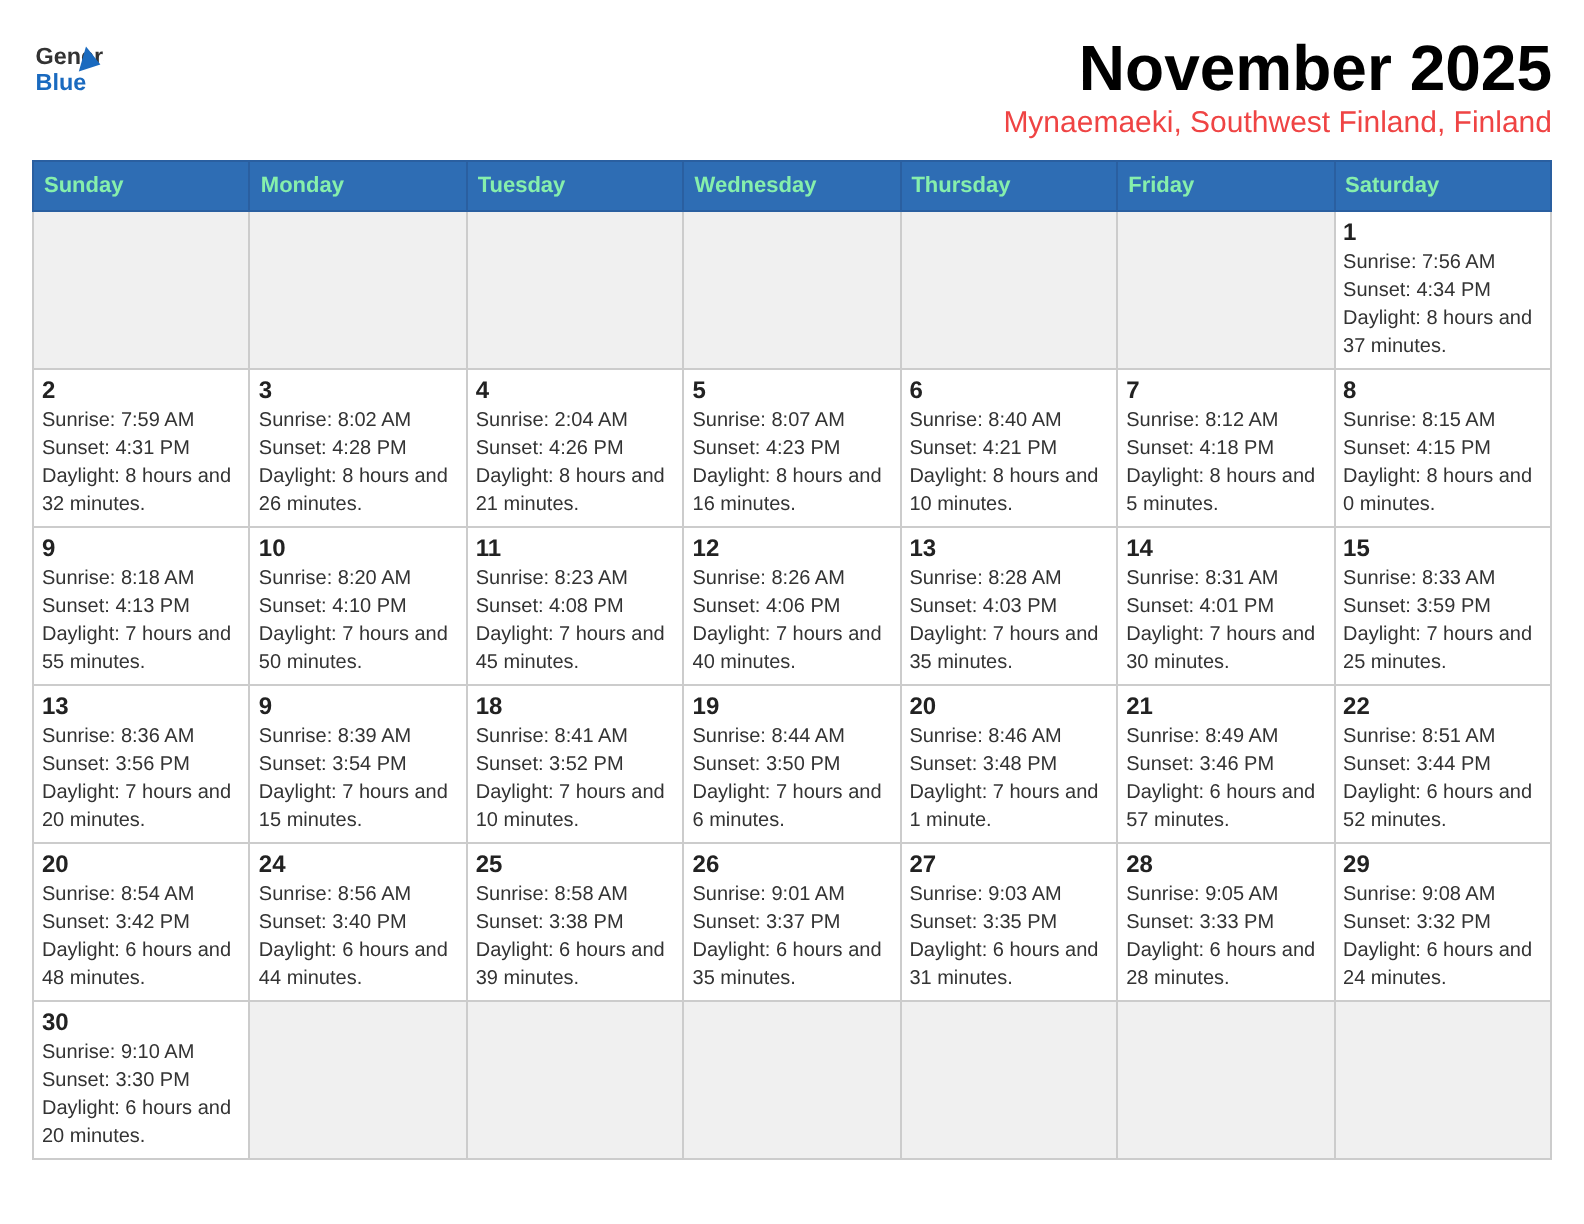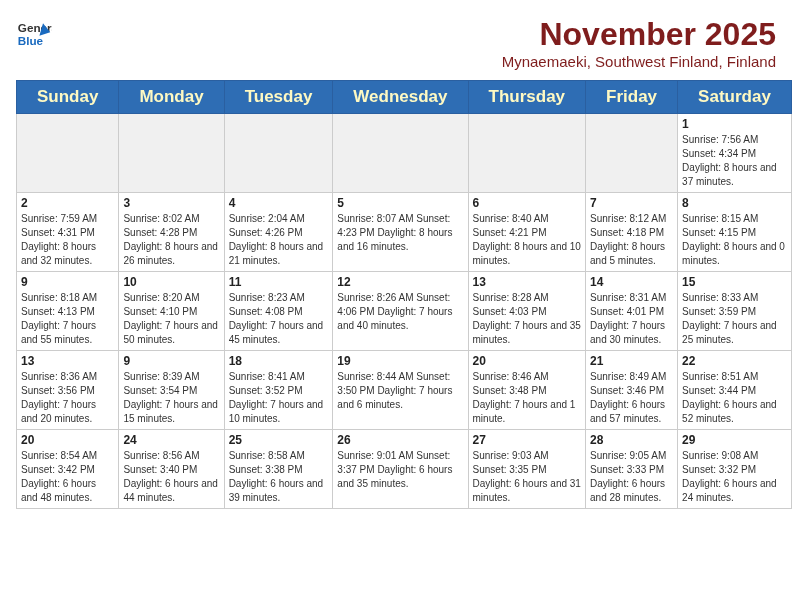--- a/index.html
+++ b/index.html
@@ -24,37 +24,37 @@
     .logo-icon {
       width: 36px;
       height: 36px;
     }
     .title-area {
       text-align: right;
     }
     .month-title {
       font-size: 32px;
       font-weight: bold;
-      color: #7f1d1d;
+      color: #000000;
     }
     .location-title {
       font-size: 15px;
-      color: #7f1d1d;
+      color: #ef4444;
     }
     .calendar {
       width: 100%;
       border-collapse: collapse;
       border: 1px solid #bbb;
     }
     .calendar th {
       background: #2e6db4;
-      color: #fef9c3;
-      font-size: 17px;
+      color: #86efac;
+      font-size: 11px;
       font-weight: bold;
-      padding: 6px 20px;
+      padding: 6px 5px;
       text-align: left;
       border: 1px solid #2a5fa0;
     }
     .calendar td {
       vertical-align: top;
       border: 1px solid #ccc;
       padding: 3px 4px;
       width: calc(100% / 7);
       min-height: 70px;
       font-size: 10.5px;
@@ -295,14 +295,28 @@
 Sunset: 3:33 PM
 Daylight: 6 hours and 28 minutes.</div>
         </td>
         <td>
           <span class="day-number">29</span>
           <div class="day-info">Sunrise: 9:08 AM
 Sunset: 3:32 PM
 Daylight: 6 hours and 24 minutes.</div>
         </td>
       </tr>
+      <tr class="last-row">
+        <td class="has-data">
+          <span class="day-number">30</span>
+          <div class="day-info">Sunrise: 9:10 AM
+Sunset: 3:30 PM
+Daylight: 6 hours and 20 minutes.</div>
+        </td>
+        <td class="empty"></td>
+        <td class="empty"></td>
+        <td class="empty"></td>
+        <td class="empty"></td>
+        <td class="empty"></td>
+        <td class="empty"></td>
+      </tr>
     </tbody>
 </table>
 
 </body></html>

